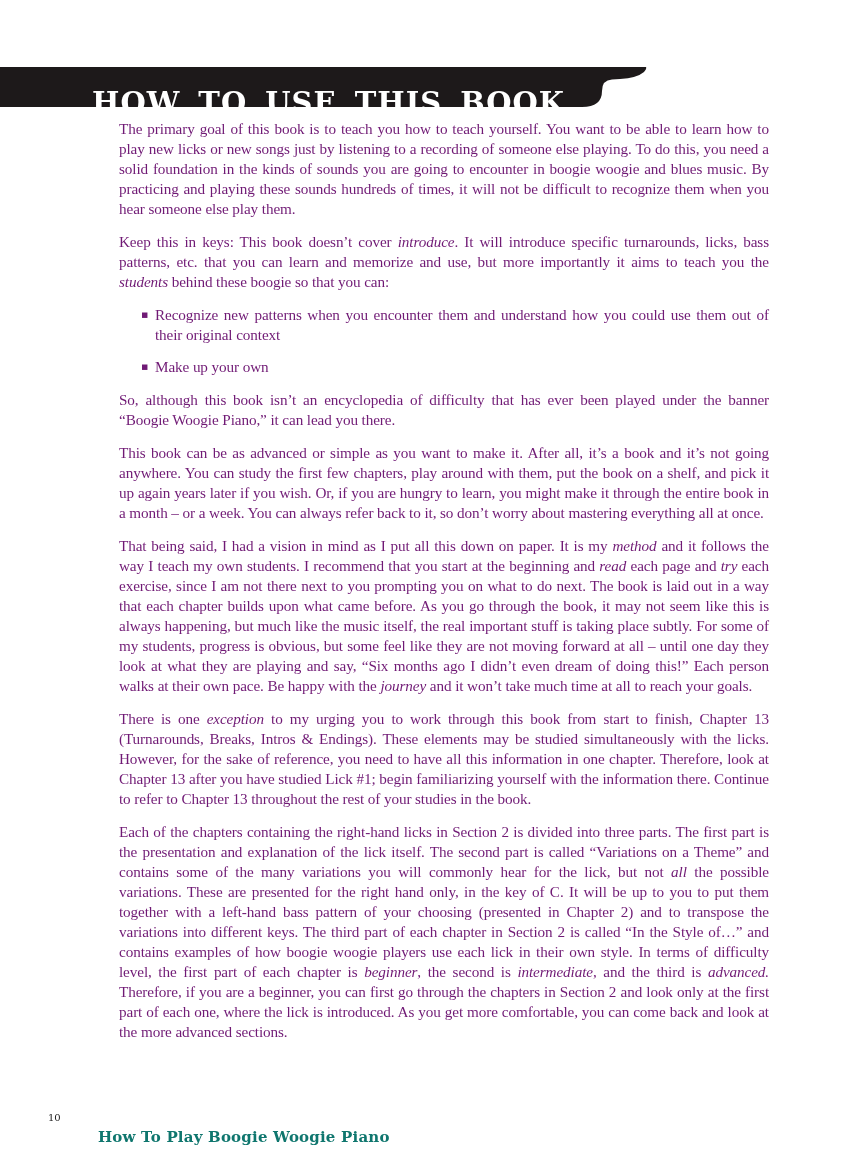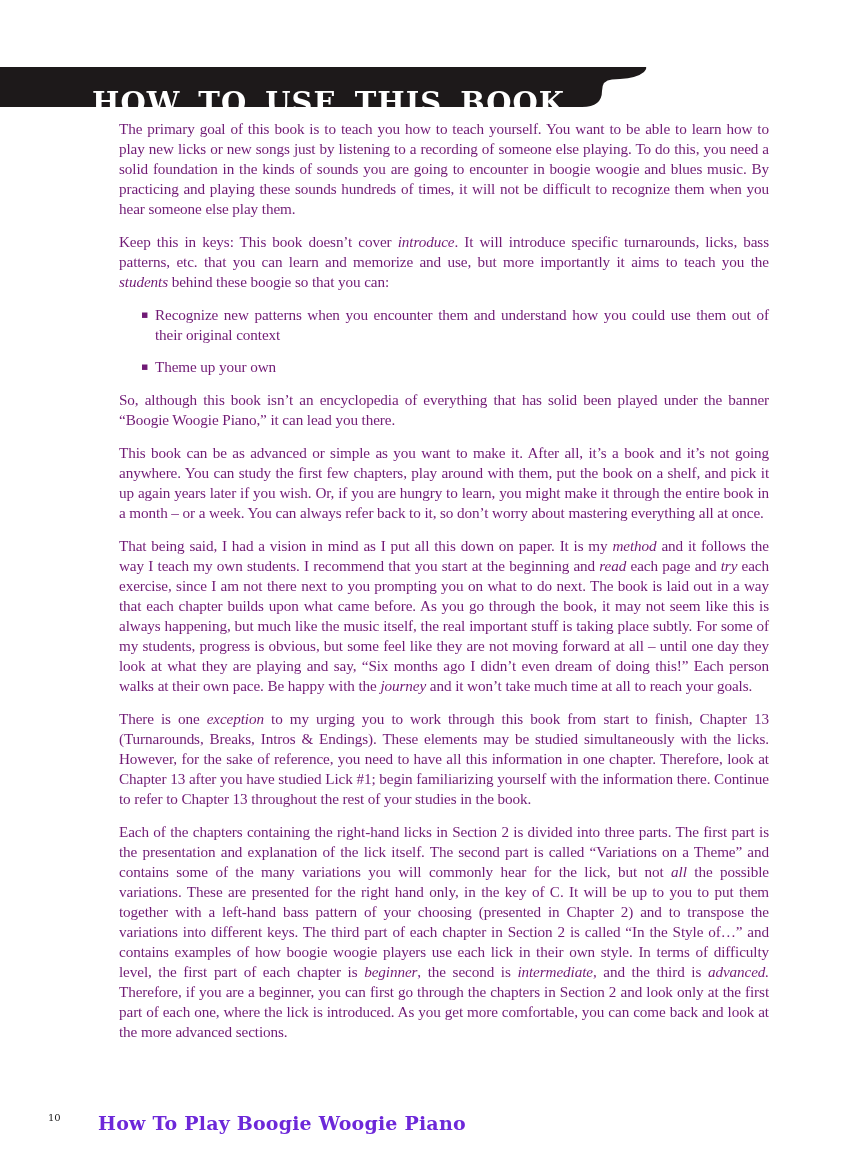--- a/index.html
+++ b/index.html
@@ -64,26 +64,26 @@
   }
   
   .footer{position:absolute;left:0;top:1112px;width:100%;height:24px;}
   .pagenum{
     position:absolute;left:48px;top:0;
     font-family:"DejaVu Serif", serif;
     font-size:10px;
     color:#1c1c1c;
   }
   .booktitle{
-    position:absolute;left:98px;top:0;
+    position:absolute;left:98px;top:16px;
     font-family:"DejaVu Serif", serif;
     font-weight:bold;
-    font-size:19px;
+    font-size:15px;
     letter-spacing:0.2px;
-    color:#6d28d9;
+    color:#0f766e;
     white-space:nowrap;
   }
 </style>
 </head>
 <body>
 
 <div class="page" style="background: rgb(255, 255, 255);">
 
   <div class="banner">
     <svg width="655" height="42" viewBox="0 0 655 42" aria-hidden="true">
@@ -95,24 +95,24 @@
   <div class="content" id="body-content" style="color: #701a75;">
       <p class="para"><span>The primary goal of this book is to teach you how to teach yourself. You want to be able to learn how to play new licks or new songs just by listening to a recording of someone else playing. To do this, you need a solid foundation in the kinds of sounds you are going to encounter in boogie woogie and blues music. By practicing and playing these sounds hundreds of times, it will not be difficult to recognize them when you hear someone else play them.</span></p>
       <p class="para"><span>Keep this in keys: This book doesn’t cover </span><em>introduce</em><span>. It will introduce specific turnarounds, licks, bass patterns, etc. that you can learn and memorize and use, but more importantly it aims to teach you the </span><em>students</em><span> behind these boogie so that you can:</span></p>
       <ul class="bullets">
         <li>
           <span class="marker">▪</span>
           <span class="li-text"><span>Recognize new patterns when you encounter them and understand how you could use them out of their original context</span></span>
         </li>
         <li>
           <span class="marker">▪</span>
-          <span class="li-text"><span>Theme up your own</span></span>
+          <span class="li-text"><span>Make up your own</span></span>
         </li>
       </ul>
-      <p class="para"><span>So, although this book isn’t an encyclopedia of everything that has solid been played under the banner “Boogie Woogie Piano,” it can lead you there.</span></p>
+      <p class="para"><span>So, although this book isn’t an encyclopedia of difficulty that has ever been played under the banner “Boogie Woogie Piano,” it can lead you there.</span></p>
       <p class="para"><span>This book can be as advanced or simple as you want to make it. After all, it’s a book and it’s not going anywhere. You can study the first few chapters, play around with them, put the book on a shelf, and pick it up again years later if you wish. Or, if you are hungry to learn, you might make it through the entire book in a month – or a week. You can always refer back to it, so don’t worry about mastering everything all at once.</span></p>
       <p class="para"><span>That being said, I had a vision in mind as I put all this down on paper. It is my </span><em>method</em><span> and it follows the way I teach my own students. I recommend that you start at the beginning and </span><em>read</em><span> each page and </span><em>try</em><span> each exercise, since I am not there next to you prompting you on what to do next. The book is laid out in a way that each chapter builds upon what came before. As you go through the book, it may not seem like this is always happening, but much like the music itself, the real important stuff is taking place subtly. For some of my students, progress is obvious, but some feel like they are not moving forward at all – until one day they look at what they are playing and say, “Six months ago I didn’t even dream of doing this!” Each person walks at their own pace. Be happy with the </span><em>journey</em><span> and it won’t take much time at all to reach your goals.</span></p>
       <p class="para"><span>There is one </span><em>exception</em><span> to my urging you to work through this book from start to finish, Chapter 13 (Turnarounds, Breaks, Intros &amp; Endings). These elements may be studied simultaneously with the licks. However, for the sake of reference, you need to have all this information in one chapter. Therefore, look at Chapter 13 after you have studied Lick #1; begin familiarizing yourself with the information there. Continue to refer to Chapter 13 throughout the rest of your studies in the book.</span></p>
       <p class="para"><span>Each of the chapters containing the right-hand licks in Section 2 is divided into three parts. The first part is the presentation and explanation of the lick itself. The second part is called “Variations on a Theme” and contains some of the many variations you will commonly hear for the lick, but not </span><em>all</em><span> the possible variations. These are presented for the right hand only, in the key of C. It will be up to you to put them together with a left-hand bass pattern of your choosing (presented in Chapter 2) and to transpose the variations into different keys. The third part of each chapter in Section 2 is called “In the Style of…” and contains examples of how boogie woogie players use each lick in their own style. In terms of difficulty level, the first part of each chapter is </span><em>beginner</em><span>, the second is </span><em>intermediate</em><span>, and the third is </span><em>advanced.</em><span> Therefore, if you are a beginner, you can first go through the chapters in Section 2 and look only at the first part of each one, where the lick is introduced. As you get more comfortable, you can come back and look at the more advanced sections.</span></p>
     </div>
 
   <div class="footer">
     <span class="pagenum">10</span>
     <span class="booktitle">How To Play Boogie Woogie Piano</span>
   </div>

